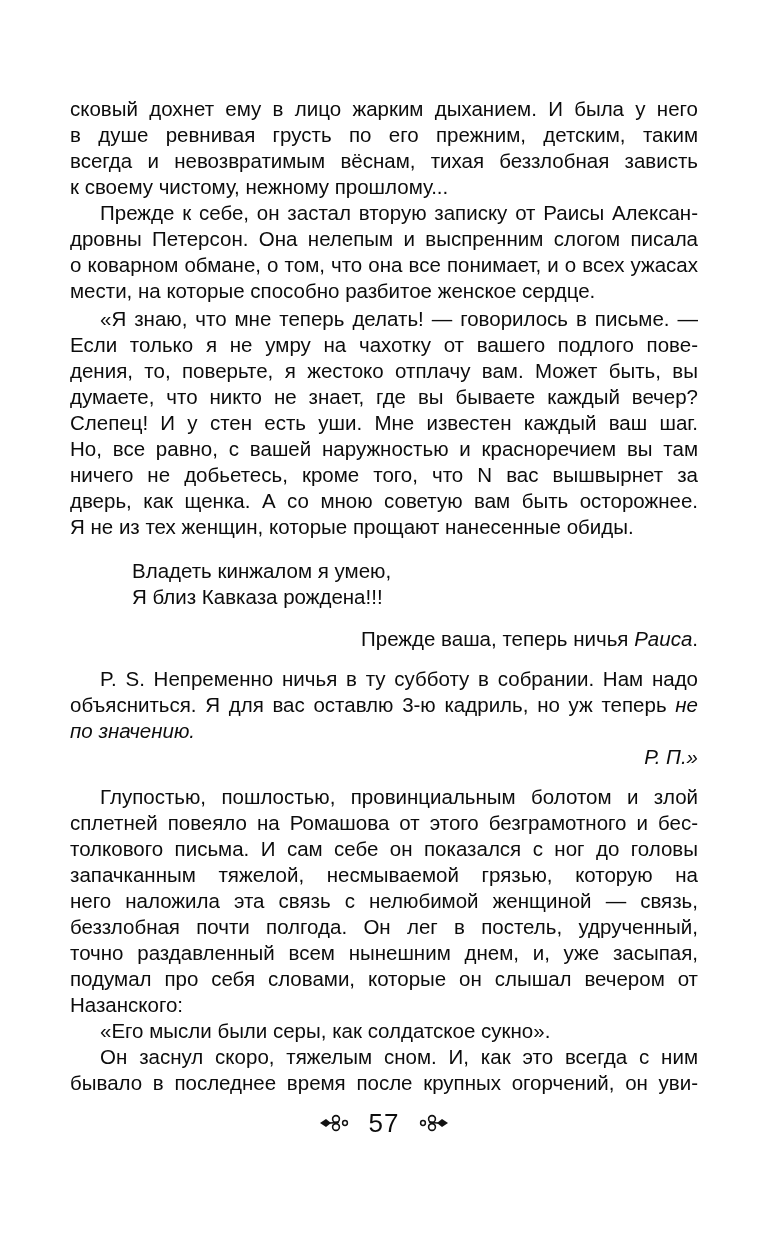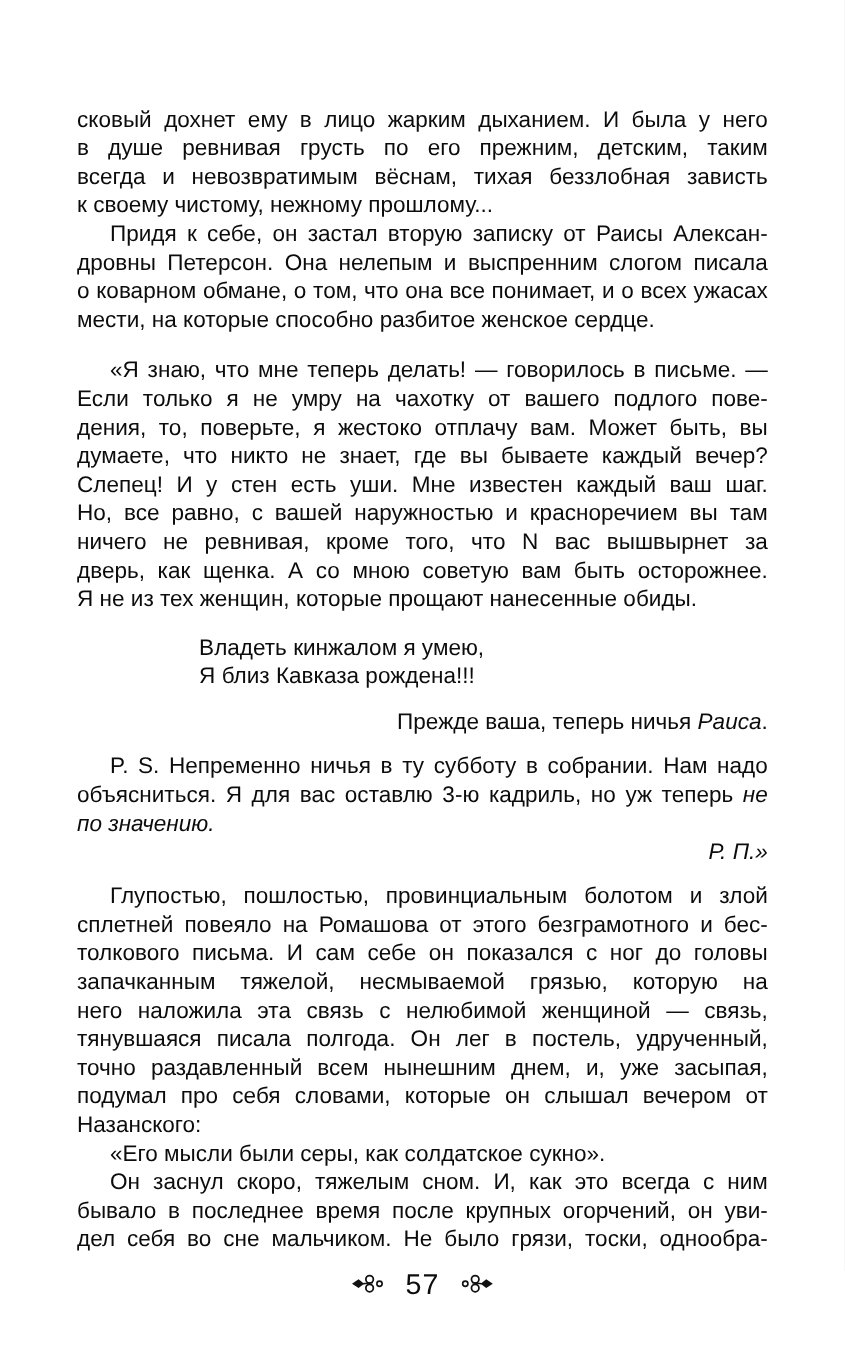--- a/index.html
+++ b/index.html
@@ -15,21 +15,21 @@
     color: #0c0c0c;
     font-size: 20.5px;
     line-height: 26px;
     overflow: hidden;
   }
   .para { margin: 0; }
   .line { white-space: pre-wrap; }
   .j { text-align: justify; text-align-last: justify; }
   .r { text-align: right; }
   .ind { text-indent: 30px; }
-  .verse .line { margin-left: 111px; }
+  .verse .line { margin-left: 62px; }
   .it { font-style: italic; text-align: center; }
   .footer {
     display: flex;
     align-items: center;
     justify-content: center;
     gap: 16px;
     margin-top: 14px;
   }
   .page-num { font-size: 26px; letter-spacing: 1px; }
   .orn { display: block; }
@@ -40,33 +40,33 @@
 <div class="book-page">
 
   <div>
       <div class="para">
         <div class="line j"><span>сковый дохнет ему в лицо жарким дыханием. И была у него</span></div>
         <div class="line j"><span>в душе ревнивая грусть по его прежним, детским, таким</span></div>
         <div class="line j"><span>всегда и невозвратимым вёснам, тихая беззлобная зависть</span></div>
         <div class="line"><span>к своему чистому, нежному прошлому...</span></div>
       </div>
       <div class="para">
-        <div class="line j ind"><span>Придя к себе, он застал вторую записку от Раисы Алексан-</span></div>
+        <div class="line j ind"><span>Прежде к себе, он застал вторую записку от Раисы Алексан-</span></div>
         <div class="line j"><span>дровны Петерсон. Она нелепым и выспренним слогом писала</span></div>
         <div class="line j"><span>о коварном обмане, о том, что она все понимает, и о всех ужасах</span></div>
         <div class="line"><span>мести, на которые способно разбитое женское сердце.</span></div>
       </div>
-      <div class="para" style="margin-top: 20px;">
+      <div class="para" style="margin-top: 2px;">
         <div class="line j ind"><span>«Я знаю, что мне теперь делать! — говорилось в письме. —</span></div>
         <div class="line j"><span>Если только я не умру на чахотку от вашего подлого пове-</span></div>
         <div class="line j"><span>дения, то, поверьте, я жестоко отплачу вам. Может быть, вы</span></div>
         <div class="line j"><span>думаете, что никто не знает, где вы бываете каждый вечер?</span></div>
         <div class="line j"><span>Слепец! И у стен есть уши. Мне известен каждый ваш шаг.</span></div>
         <div class="line j"><span>Но, все равно, с вашей наружностью и красноречием вы там</span></div>
-        <div class="line j"><span>ничего не ревнивая, кроме того, что N вас вышвырнет за</span></div>
+        <div class="line j"><span>ничего не добьетесь, кроме того, что N вас вышвырнет за</span></div>
         <div class="line j"><span>дверь, как щенка. А со мною советую вам быть осторожнее.</span></div>
         <div class="line"><span>Я не из тех женщин, которые прощают нанесенные обиды.</span></div>
       </div>
       <div class="para verse" style="margin-top: 18px;">
         <div class="line"><span>Владеть кинжалом я умею,</span></div>
         <div class="line"><span>Я близ Кавказа рождена!!!</span></div>
       </div>
       <div class="para" style="margin-top: 16px;">
         <div class="line r"><span>Прежде ваша, теперь ничья </span><span class="it">Раиса</span><span>.</span></div>
       </div>
@@ -77,32 +77,31 @@
       </div>
       <div class="para">
         <div class="line r"><span class="it">Р. П.»</span></div>
       </div>
       <div class="para" style="margin-top: 14px;">
         <div class="line j ind"><span>Глупостью, пошлостью, провинциальным болотом и злой</span></div>
         <div class="line j"><span>сплетней повеяло на Ромашова от этого безграмотного и бес-</span></div>
         <div class="line j"><span>толкового письма. И сам себе он показался с ног до головы</span></div>
         <div class="line j"><span>запачканным тяжелой, несмываемой грязью, которую на</span></div>
         <div class="line j"><span>него наложила эта связь с нелюбимой женщиной — связь,</span></div>
-        <div class="line j"><span>тянувшаяся писала полгода. Он лег в постель, удрученный,</span></div>
+        <div class="line j"><span>беззлобная почти полгода. Он лег в постель, удрученный,</span></div>
         <div class="line j"><span>точно раздавленный всем нынешним днем, и, уже засыпая,</span></div>
         <div class="line j"><span>подумал про себя словами, которые он слышал вечером от</span></div>
         <div class="line"><span>Назанского:</span></div>
       </div>
       <div class="para">
         <div class="line ind"><span>«Его мысли были серы, как солдатское сукно».</span></div>
       </div>
       <div class="para">
         <div class="line j ind"><span>Он заснул скоро, тяжелым сном. И, как это всегда с ним</span></div>
         <div class="line j"><span>бывало в последнее время после крупных огорчений, он уви-</span></div>
-        <div class="line j"><span>дел себя во сне мальчиком. Не было грязи, тоски, однообра-</span></div>
       </div>
     </div>
 
   <div class="footer">
     <svg class="orn" width="34" height="20" viewBox="0 0 34 20" fill="none">
       <polygon points="1,10 7,6 12,10 7,14" fill="#111"></polygon>
       <circle cx="17" cy="6" r="3.4" stroke="#111" stroke-width="1.6" fill="none"></circle>
       <circle cx="17" cy="14" r="3.4" stroke="#111" stroke-width="1.6" fill="none"></circle>
       <circle cx="26" cy="10" r="2.4" stroke="#111" stroke-width="1.5" fill="none"></circle>
       <path d="M11 10 Q 15 10 20 9" stroke="#111" stroke-width="1.4" fill="none"></path>

